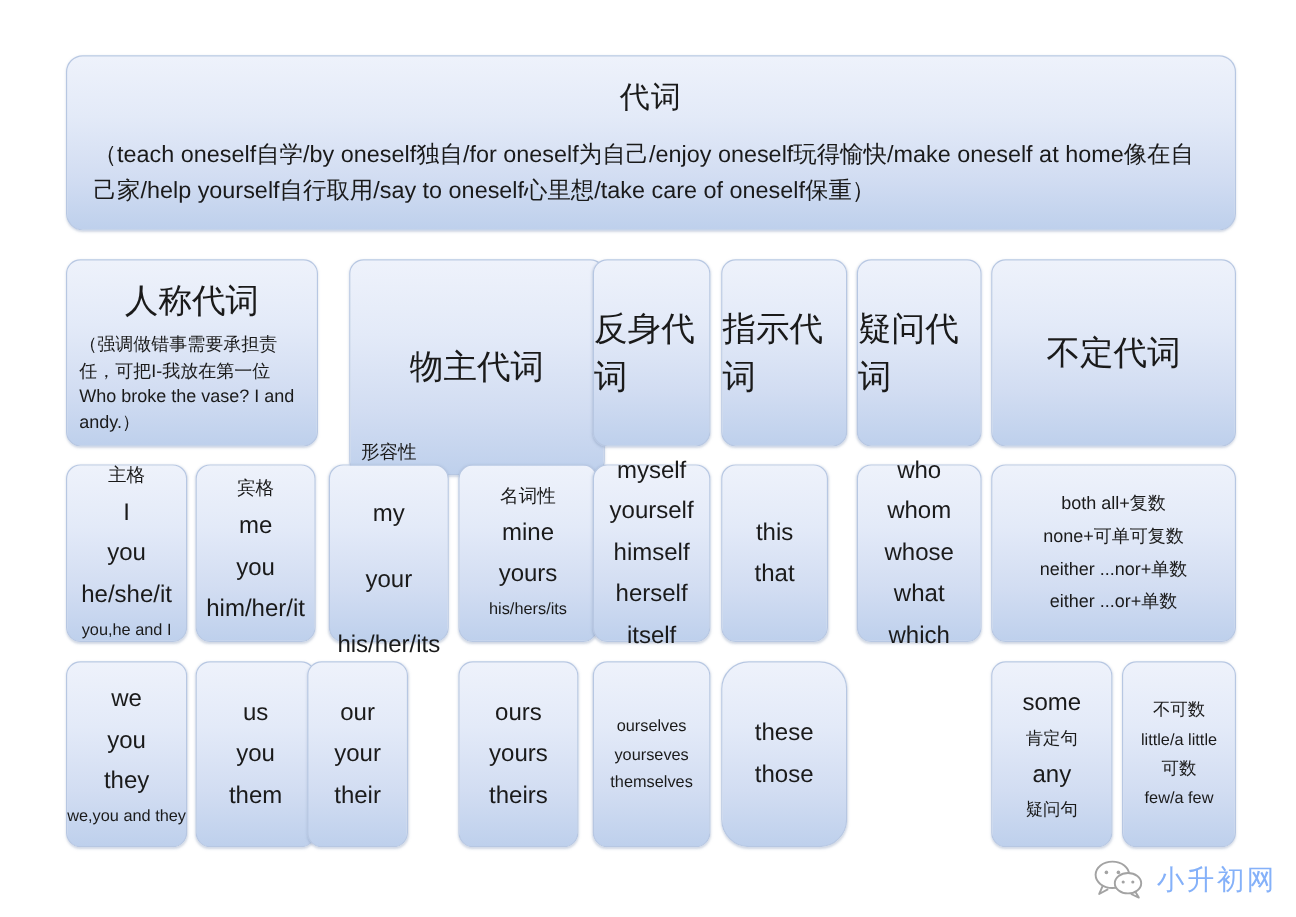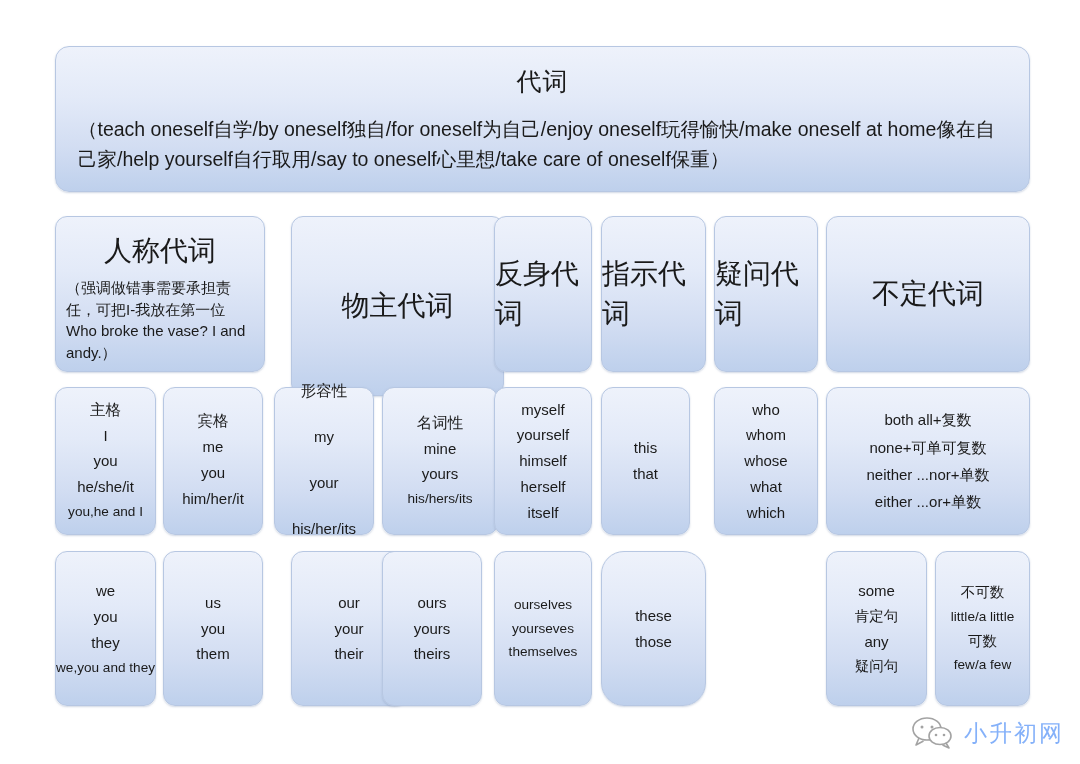--- a/index.html
+++ b/index.html
@@ -65,21 +65,21 @@
     margin-top: 6px;
     padding: 0 10px;
   }
 
   
   .leaf-head {
     font-size: 15.5px;
     margin-bottom: 2px;
   }
   .leaf-line {
-    font-size: 15px;
+    font-size: 20px;
     line-height: 1.72;
   }
   .leaf-line.cn {
     font-size: 14.5px;
   }
   .leaf-line.wide {
     font-size: 15px;
     line-height: 1.82;
   }
   .leaf-line.small {
@@ -199,21 +199,21 @@
   <div class="leaf-line">they</div>
   <div class="leaf-line small">we,you and they</div>
 </div>
 
 <div class="box" style="left:163px; top:551px; width:100px; height:155px;">
   <div class="leaf-line">us</div>
   <div class="leaf-line">you</div>
   <div class="leaf-line">them</div>
 </div>
 
-<div class="box" style="left:291px; top:551px; width:116px; height:155px;">
+<div class="box" style="left:256px; top:551px; width:84px; height:155px;">
   <div class="leaf-line">our</div>
   <div class="leaf-line">your</div>
   <div class="leaf-line">their</div>
 </div>
 
 <div class="box" style="left:382px; top:551px; width:100px; height:155px;">
   <div class="leaf-line">ours</div>
   <div class="leaf-line">yours</div>
   <div class="leaf-line">theirs</div>
 </div>

